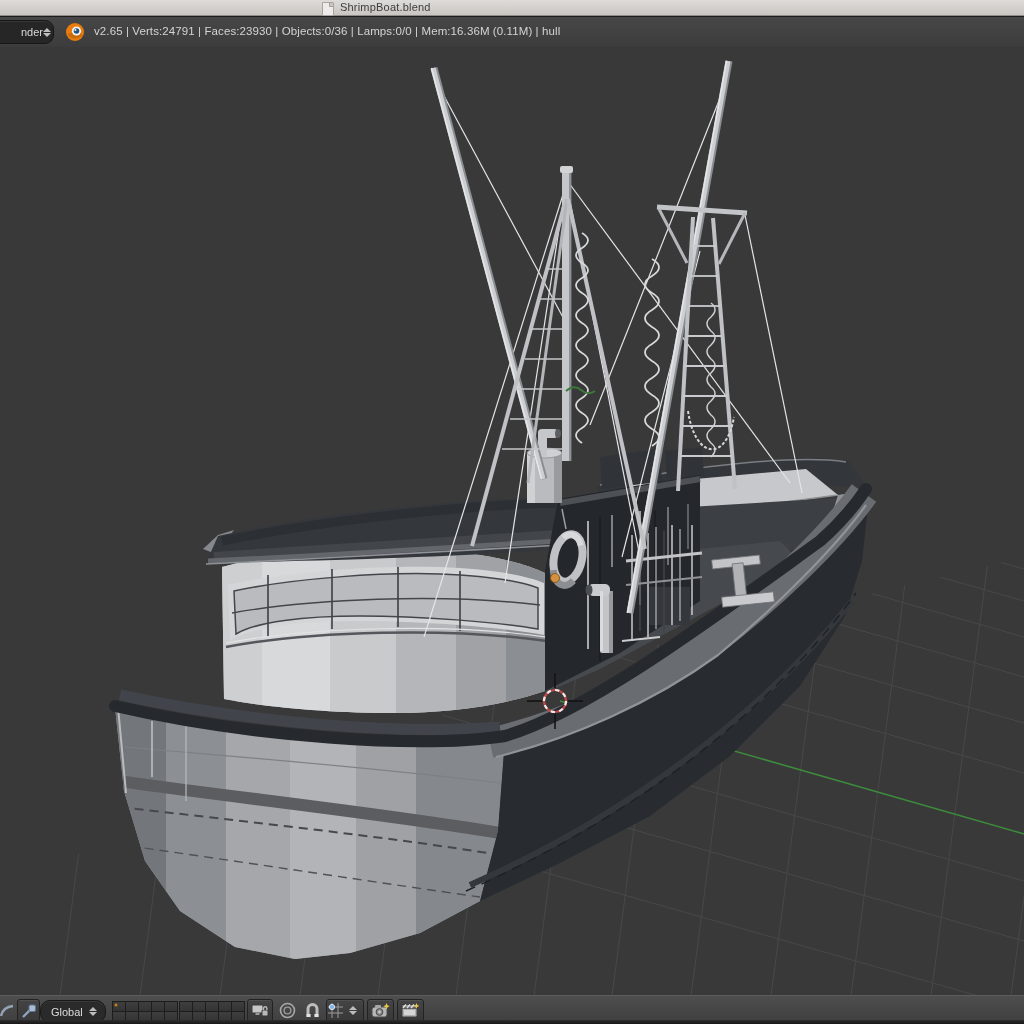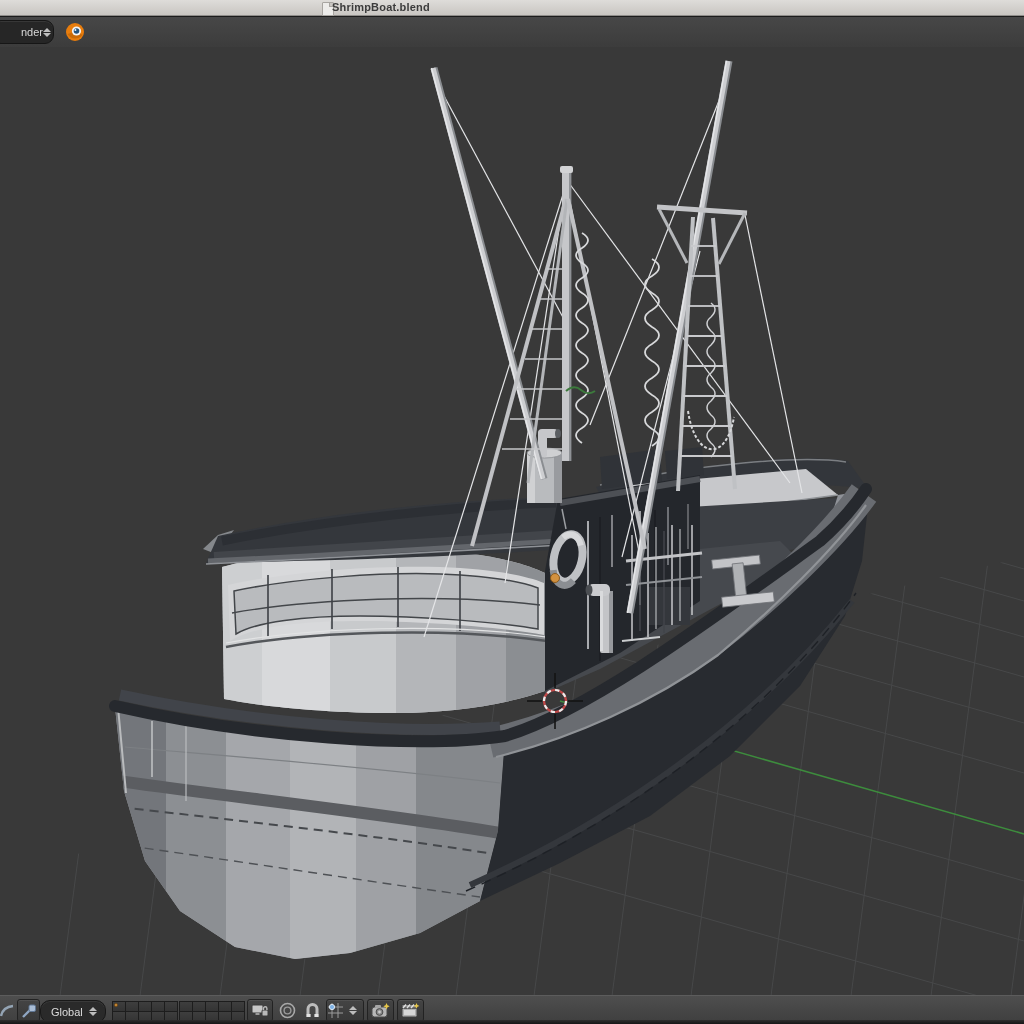--- a/index.html
+++ b/index.html
@@ -7,21 +7,21 @@
   .app{position:relative;width:1024px;height:1024px;background:#393939;}
 
   
   .titlebar{position:absolute;left:0;top:0;width:1024px;height:15px;
     background:linear-gradient(#dedcd9,#c9c6c2);
     border-bottom:1px solid #8f8d8a;display:flex;align-items:center;}
   .titlebar .doc-icon{position:absolute;left:322px;top:2px;width:10px;height:12px;
     background:#edecea;border:1px solid #a8a5a1;border-radius:1px;}
   .titlebar .doc-icon:before{content:"";position:absolute;right:0;top:0;width:3px;height:3px;
     background:#c9c6c2;border-left:1px solid #a8a5a1;border-bottom:1px solid #a8a5a1;}
-  .titlebar .title{position:absolute;left:332px;top:1px;font-size:11px;font-weight:700;
+  .titlebar .title{position:absolute;left:340px;top:1px;font-size:11px;font-weight:400;
     color:#3c3c3c;letter-spacing:.2px;}
 
   
   .infobar{position:absolute;left:0;top:16px;width:1024px;height:30px;
     background:linear-gradient(#474747,#3c3c3c);
     border-top:1px solid #1c1c1c;border-bottom:1px solid #2a2a2a;}
   .engine-dd{position:absolute;left:-8px;top:3px;width:60px;height:22px;background:#262626;
     border:1px solid #161616;border-radius:9px;box-shadow:inset 0 1px 0 rgba(255,255,255,.08);
     display:flex;align-items:center;cursor:pointer;}
   .engine-dd .lbl{margin-left:28px;font-size:11px;color:#d9d9d9;}
@@ -75,20 +75,21 @@
           <i class="dn"></i>
         </span>
     </div>
     <svg class="blender-logo" viewBox="0 0 22 22">
       <circle cx="11" cy="11" r="9" fill="#e87d0d"></circle>
       <path d="M3.5,13 A9,9 0 0,0 18.5,14 L13,10 Z" fill="#c96a08"></path>
       <circle cx="12.5" cy="10" r="4.6" fill="#f4f4f4"></circle>
       <circle cx="12.5" cy="10" r="2.8" fill="#24547e"></circle>
       <circle cx="11.4" cy="9" r="1" fill="#eef3f7"></circle>
     </svg>
+    <span class="stats">v2.65 | Verts:24791 | Faces:23930 | Objects:0/36 | Lamps:0/0 | Mem:16.36M (0.11M) | hull</span>
   </div>
 
   <div class="viewport">
   <svg viewBox="0 46 1024 948" preserveAspectRatio="none">
     <defs>
       <clipPath id="gridclip">
         <polygon points="1024,556 640,648 420,722 180,812 0,884 0,995 1024,995"></polygon>
       </clipPath>
       <clipPath id="bowclip">
         <path d="M115,706 L200,722 L300,736 L400,742 L470,742 L505,737 L498,830 L480,900 L420,932 L350,952 L295,958 L235,946 L180,910 L145,860 L124,790 Z"></path>

